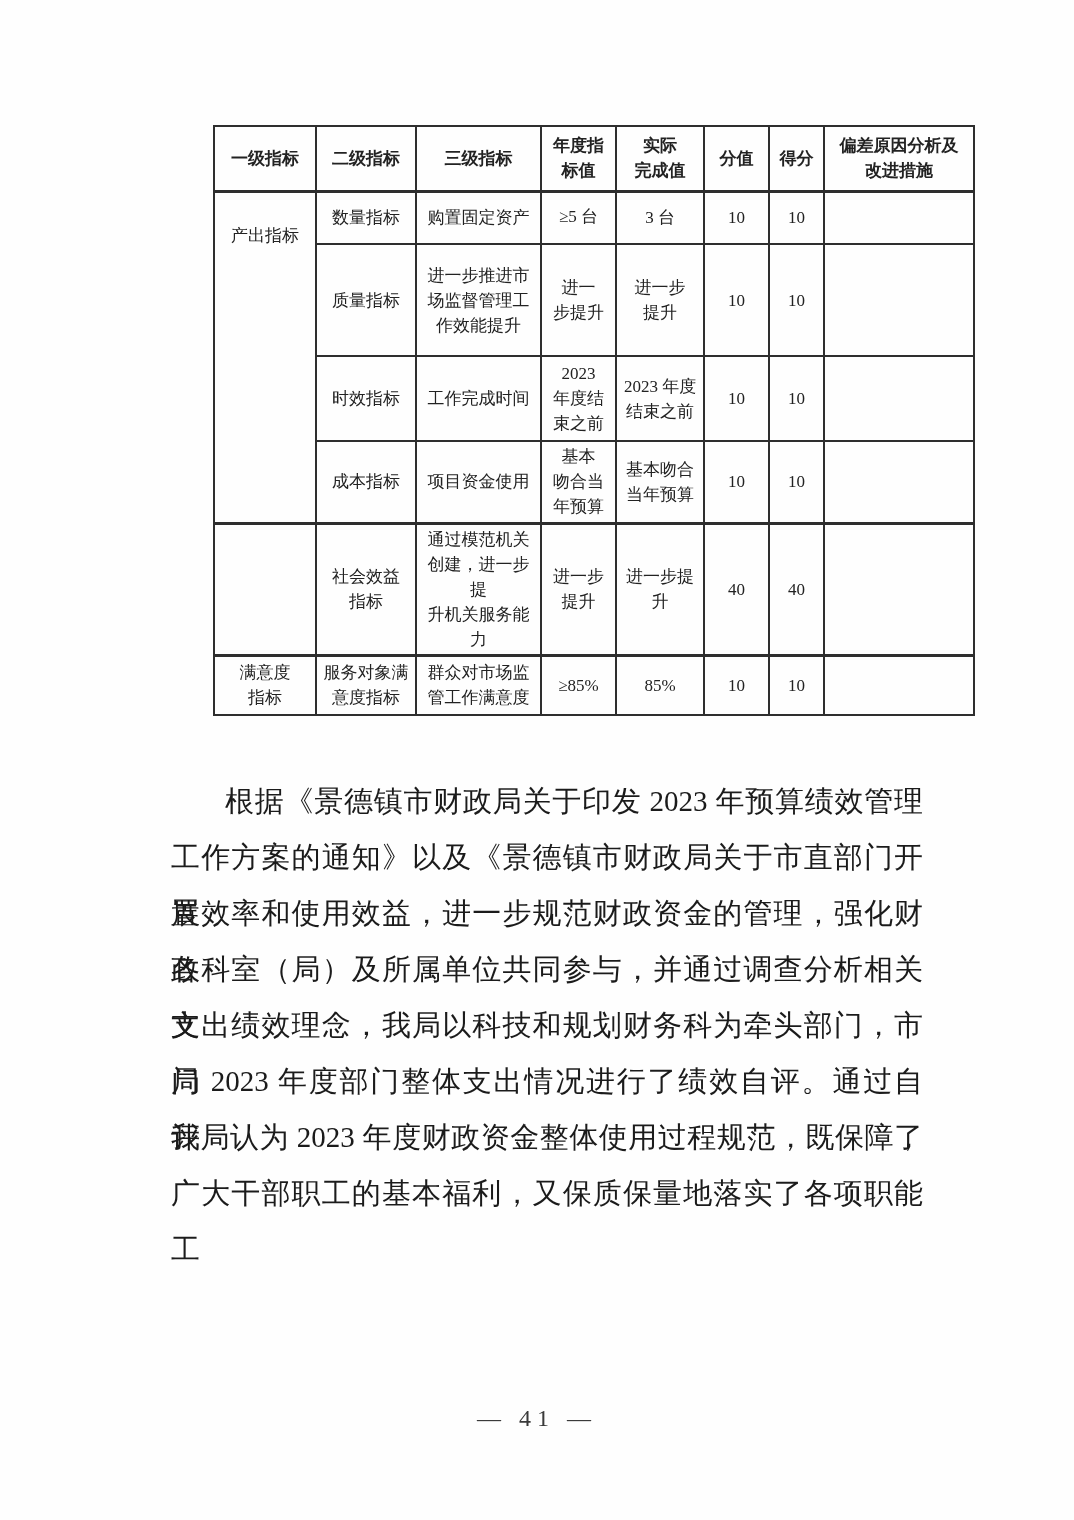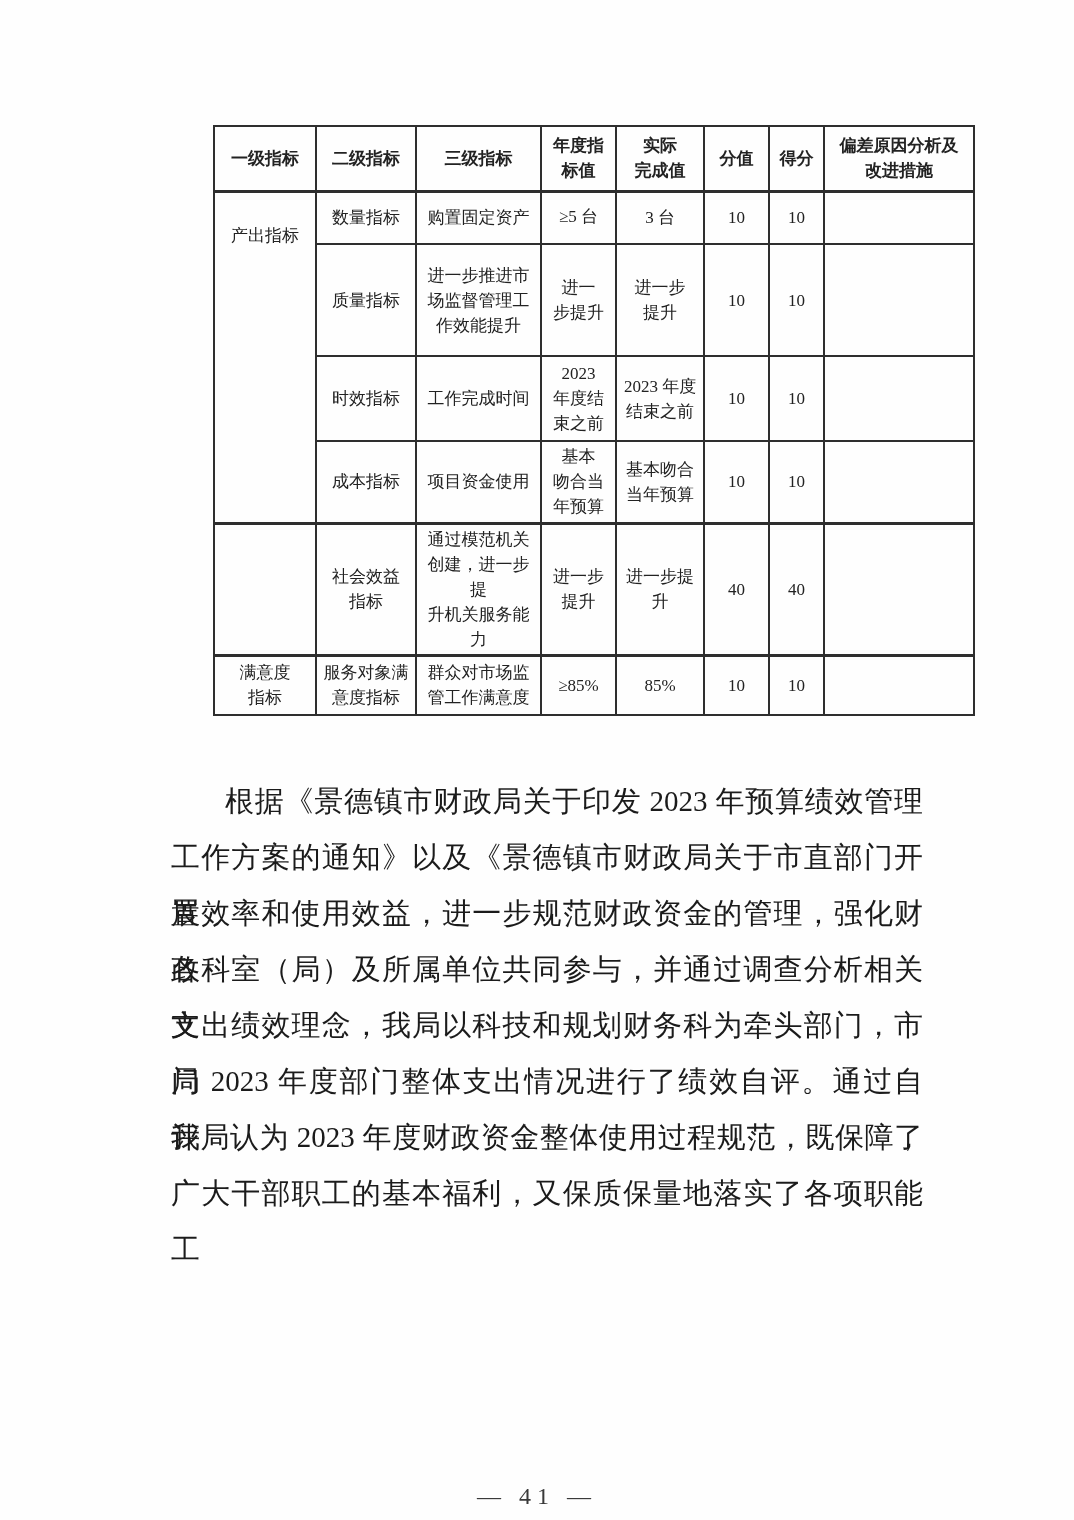--- a/index.html
+++ b/index.html
@@ -57,21 +57,21 @@
   .body-line{
     height:56px;line-height:56px;
     font-size:29px;
     text-align:justify;
     text-align-last:justify;
     color:#1b1b1b;
   }
   .body-line.indent{text-indent:54px;}
   
   .page-footer{
-    position:absolute;left:0;top:1483px;width:100%;
+    position:absolute;left:0;top:1405px;width:100%;
     text-align:center;
     font-size:24px;
     letter-spacing:6px;
     color:#3a3a3a;
   }
 </style>
 </head>
 <body>
 
 <div class="page">

